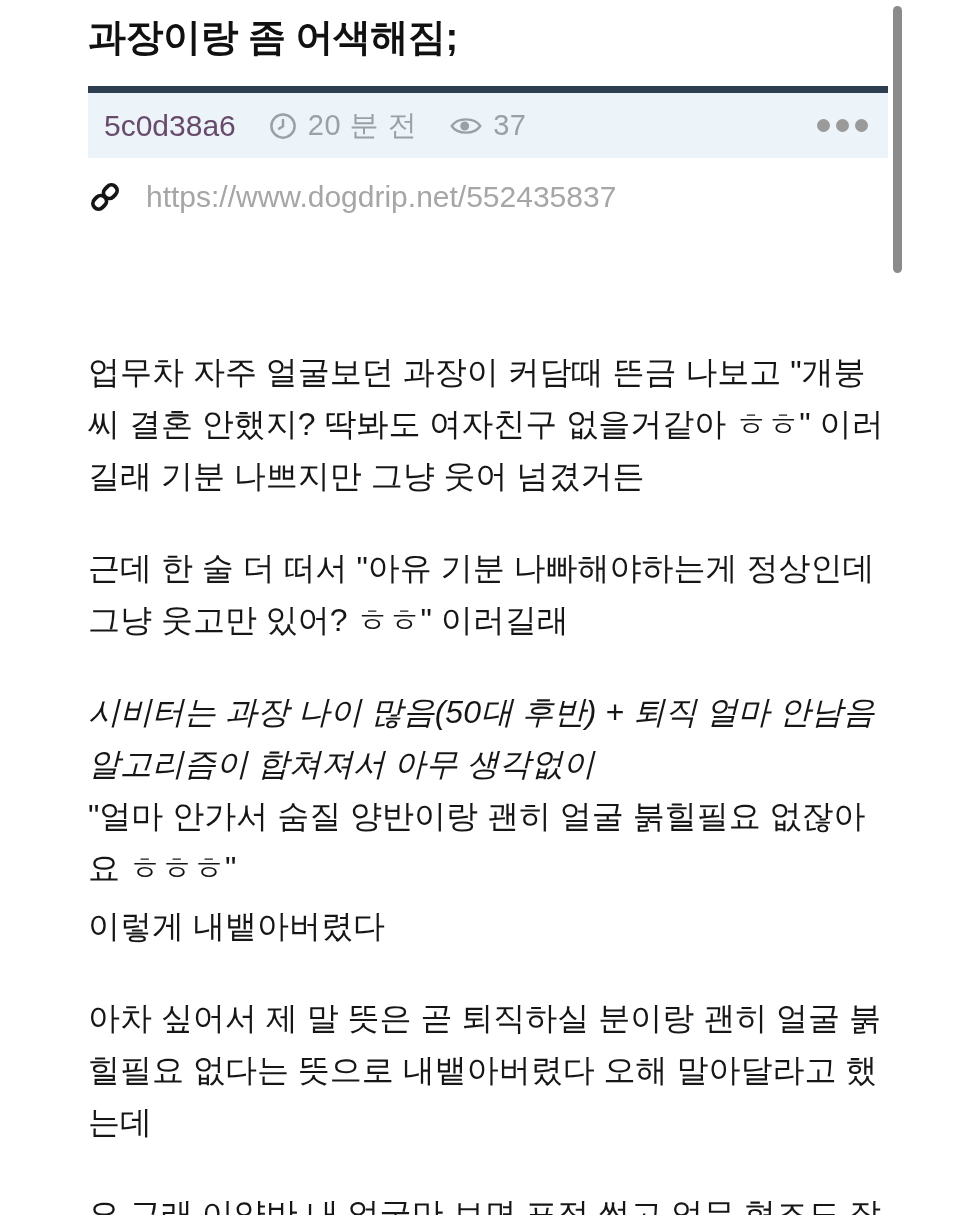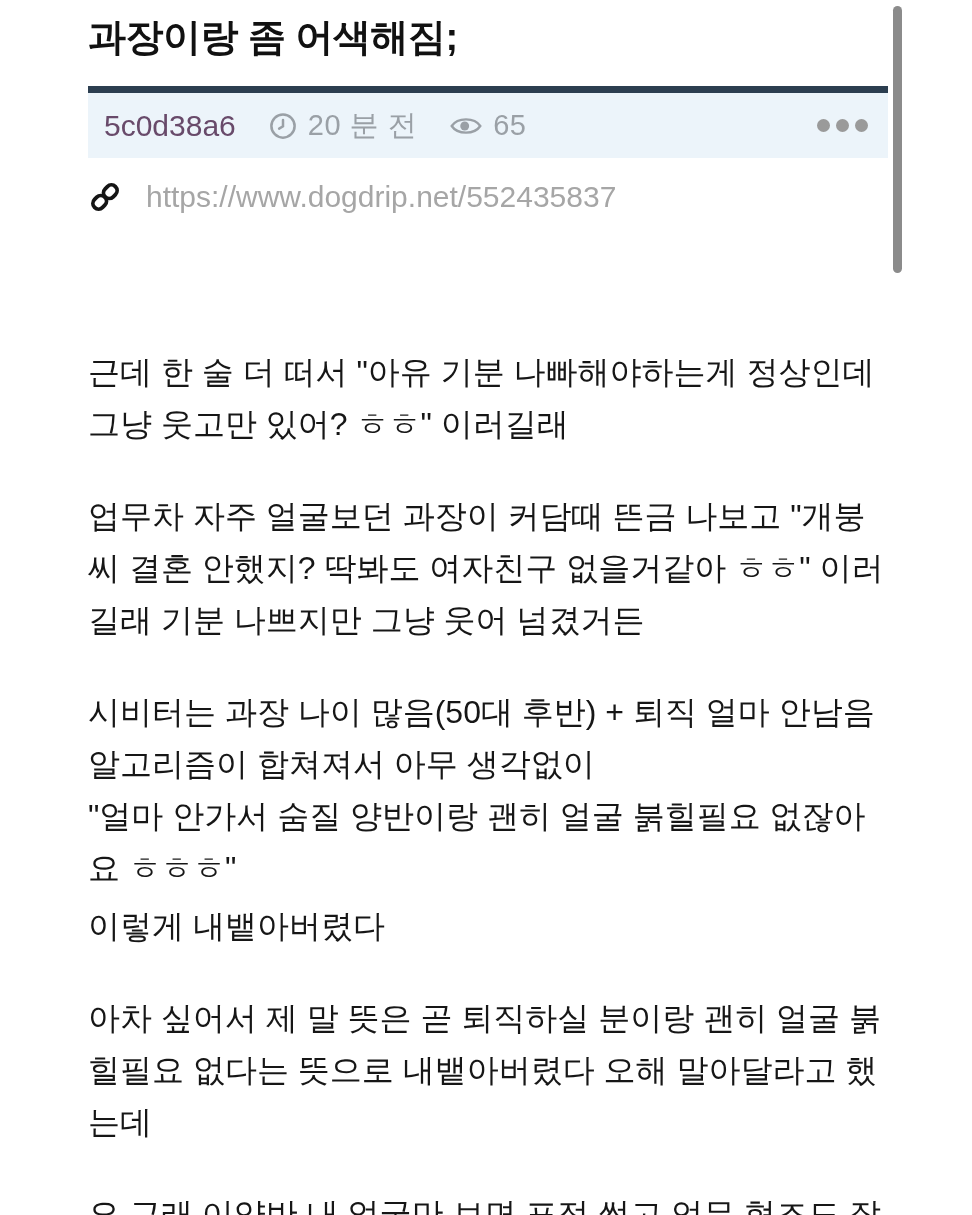--- a/index.html
+++ b/index.html
@@ -117,21 +117,21 @@
       <span>20 분 전</span>
     </span>
 
     <span class="meta-group">
       <span class="icon">
         <svg width="34" height="26" viewBox="0 0 26 20" fill="none">
           <path d="M2 10 C6.5 3.2, 19.5 3.2, 24 10 C19.5 16.8, 6.5 16.8, 2 10 Z" stroke="#9aa0a6" stroke-width="1.8"></path>
           <circle cx="12" cy="10" r="3.4" fill="#9aa0a6"></circle>
         </svg>
       </span>
-      <span>65</span>
+      <span>37</span>
     </span>
 
     <button class="more-button">
       <span style="display:flex; gap:6px;">
         <span class="dot"></span>
           <span class="dot"></span>
           <span class="dot"></span>
       </span>
     </button>
   </div>
@@ -142,24 +142,24 @@
         <g transform="rotate(45 12 12)">
           <rect x="8" y="1.6" width="8" height="10.2" rx="4"></rect>
           <rect x="8" y="12.2" width="8" height="10.2" rx="4"></rect>
         </g>
       </svg>
     </span>
     <span class="link-url">https://www.dogdrip.net/552435837</span>
   </a>
 
   <div class="post-body">
+    <p>업무차 자주 얼굴보던 과장이 커담때 뜬금 나보고 "개붕씨 결혼 안했지? 딱봐도 여자친구 없을거같아 ㅎㅎ" 이러길래 기분 나쁘지만 그냥 웃어 넘겼거든</p>
     <p>근데 한 술 더 떠서 "아유 기분 나빠해야하는게 정상인데 그냥 웃고만 있어? ㅎㅎ" 이러길래</p>
-    <p>업무차 자주 얼굴보던 과장이 커담때 뜬금 나보고 "개붕씨 결혼 안했지? 딱봐도 여자친구 없을거같아 ㅎㅎ" 이러길래 기분 나쁘지만 그냥 웃어 넘겼거든</p>
     <p>
-      <span style="display:block;">시비터는 과장 나이 많음(50대 후반) + 퇴직 얼마 안남음 알고리즘이 합쳐져서 아무 생각없이</span>
+      <span style="display:block;font-style:italic;">시비터는 과장 나이 많음(50대 후반) + 퇴직 얼마 안남음 알고리즘이 합쳐져서 아무 생각없이</span>
       <span style="display:block;">"얼마 안가서 숨질 양반이랑 괜히 얼굴 붉힐필요 없잖아요 ㅎㅎㅎ"</span>
       <span style="display:block;margin-top:6px;">이렇게 내뱉아버렸다</span>
     </p>
     <p>아차 싶어서 제 말 뜻은 곧 퇴직하실 분이랑 괜히 얼굴 붉힐필요 없다는 뜻으로 내뱉아버렸다 오해 말아달라고 했는데</p>
     <p>요 근래 이양반 내 얼굴만 보면 표정 썩고 업무 협조도 잘 안해준다..</p>
 
   </div>
 
 </div>
 

